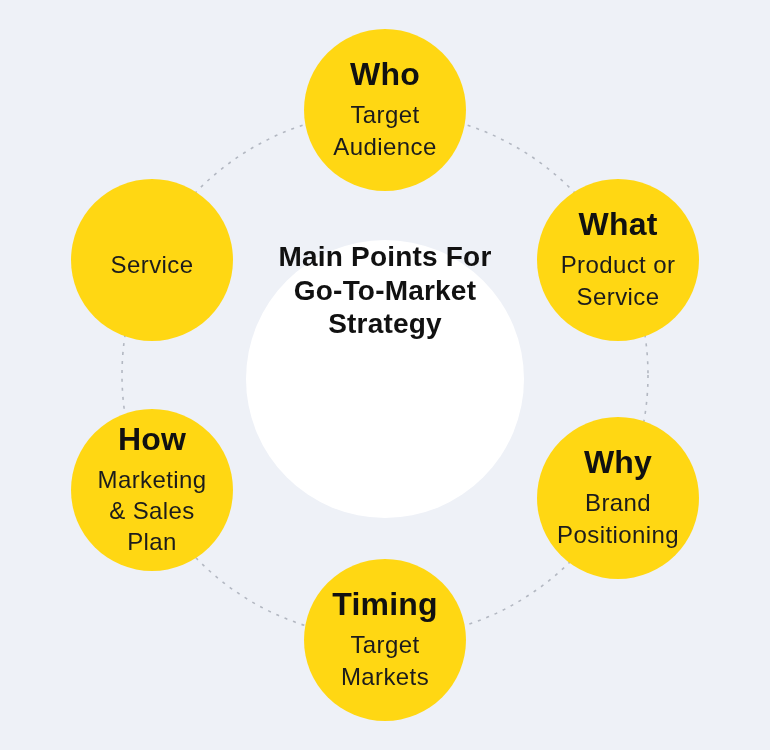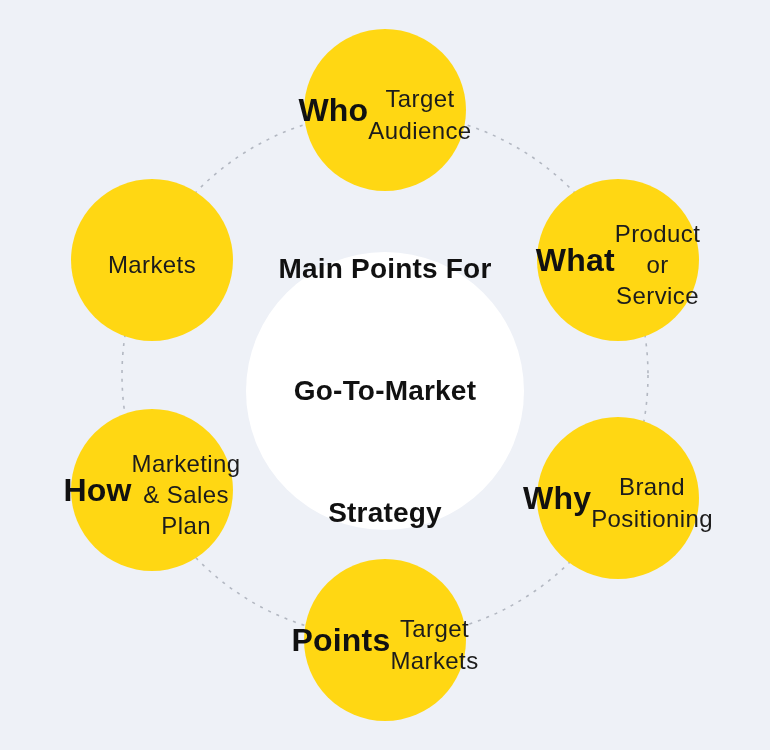--- a/index.html
+++ b/index.html
@@ -27,45 +27,45 @@
     width: 770px; height: 750px;
   }
   .orbit circle {
     fill: none;
     stroke: var(--dash);
     stroke-width: 1.6;
     stroke-dasharray: 3 6;
   }
   .center-circle {
     position: absolute;
-    left: 246px; top: 252px;
+    left: 246px; top: 240px;
     width: 278px; height: 278px;
     border-radius: 50%;
     background: var(--center-fill);
     display: flex;
     flex-direction: column;
     align-items: center;
-    justify-content: space-between;
+    justify-content: flex-start;
     text-align: center;
   }
   .center-title-line {
     font-size: 28px;
     font-weight: 700;
     line-height: 1.2;
     letter-spacing: 0.2px;
     color: var(--text);
     white-space: nowrap;
   }
   .node {
     position: absolute;
     width: 162px; height: 162px;
     border-radius: 50%;
     background: var(--node-fill);
     display: flex;
-    flex-direction: row;
+    flex-direction: column;
     align-items: center;
     justify-content: center;
     text-align: center;
   }
   .node-heading {
     font-size: 32px;
     font-weight: 700;
     letter-spacing: 0.2px;
     color: var(--text);
     line-height: 1;
@@ -110,26 +110,26 @@
     <div class="node-heading">What</div>
     <div class="node-subtitle">Product or Service</div>
   </div>
 
   <div class="node node-why">
     <div class="node-heading">Why</div>
     <div class="node-subtitle">Brand Positioning</div>
   </div>
 
   <div class="node node-where">
-    <div class="node-heading">Points</div>
+    <div class="node-heading">Timing</div>
     <div class="node-subtitle">Target Markets</div>
   </div>
 
   <div class="node node-how">
     <div class="node-heading">How</div>
     <div class="node-subtitle">Marketing &amp; Sales Plan</div>
   </div>
 
   <div class="node node-when">
-    <div class="node-subtitle">Markets</div>
+    <div class="node-subtitle">Service</div>
   </div>
 
 </div>
 
 </body></html>

